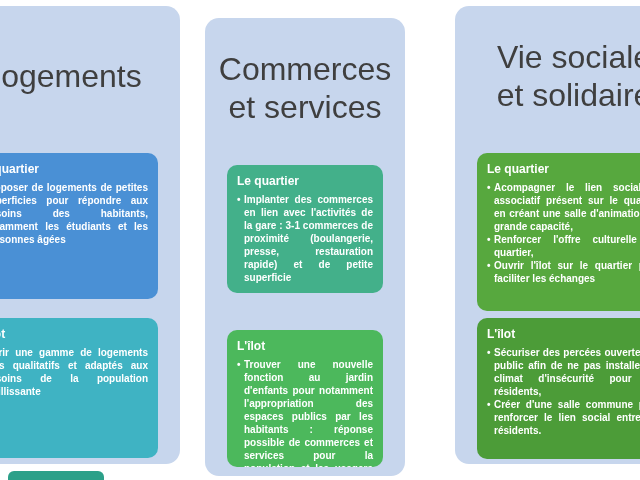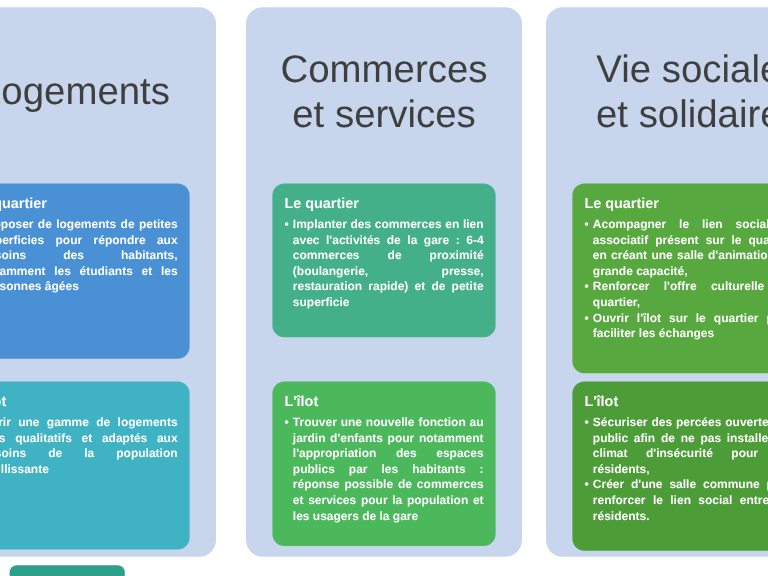--- a/index.html
+++ b/index.html
@@ -10,21 +10,21 @@
     background:#ffffff;
     font-family:"Liberation Sans", sans-serif;
   }
   .column {
     position:absolute;
     top:6px;
     height:458px;
     border-radius:14px;
   }
   .col-1 { left:-55px; width:235px; }
-  .col-2 { left:205px; width:230px; }
+  .col-2 { left:205px; width:200px;margin-top:12px; }
   .col-3 { left:455px; width:238px; }
   .column-title {
     height:140px;
     display:flex;
     align-items:center;
     justify-content:center;
     text-align:center;
     font-size:32px;
     line-height:1.2;
     color:#3f3f3f;
@@ -95,21 +95,21 @@
     </ul>
   </div>
 </div>
 
 <div class="column col-2" style="background: rgb(199, 214, 237);">
   <div class="column-title">Commerces
 et services</div>
   <div class="card card-1" style="background: rgb(67, 176, 138);">
     <h3>Le quartier</h3>
     <ul>
-      <li>Implanter des commerces en lien avec l'activités de la gare : 6-4 commerces de proximité (boulangerie, presse, restauration rapide) et de petite superficie</li>
+      <li>Implanter des commerces en lien avec l'activités de la gare : 3-1 commerces de proximité (boulangerie, presse, restauration rapide) et de petite superficie</li>
     </ul>
   </div>
   <div class="card card-2" style="background: rgb(76, 184, 92);">
     <h3>L'îlot</h3>
     <ul>
       <li>Trouver une nouvelle fonction au jardin d'enfants pour notamment l'appropriation des espaces publics par les habitants : réponse possible de commerces et services pour la population et les usagers de la gare</li>
     </ul>
   </div>
 </div>
 

